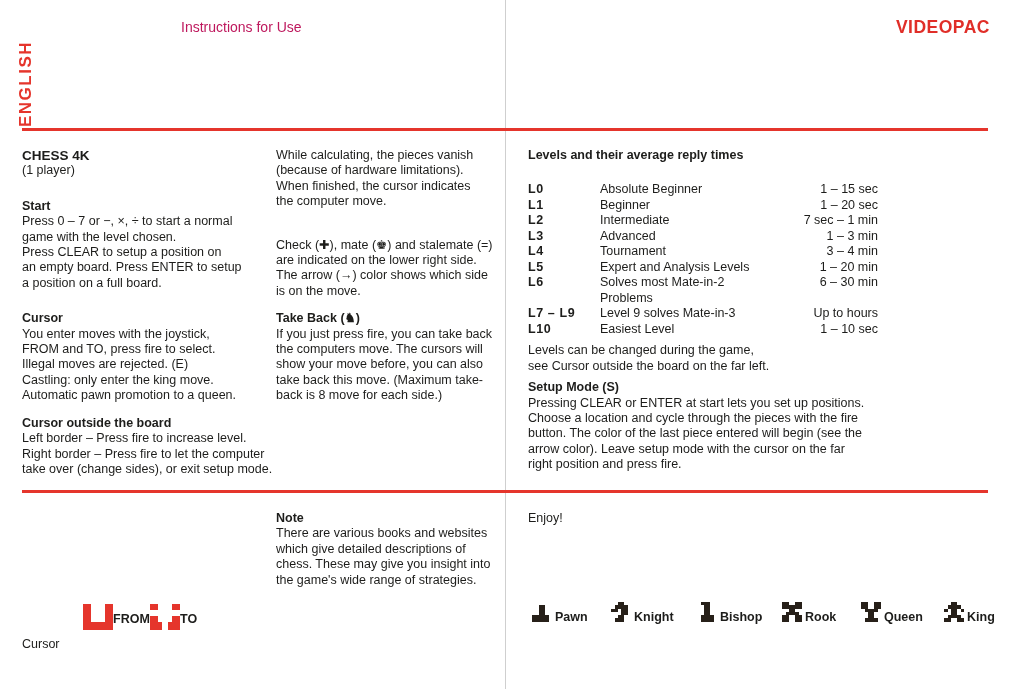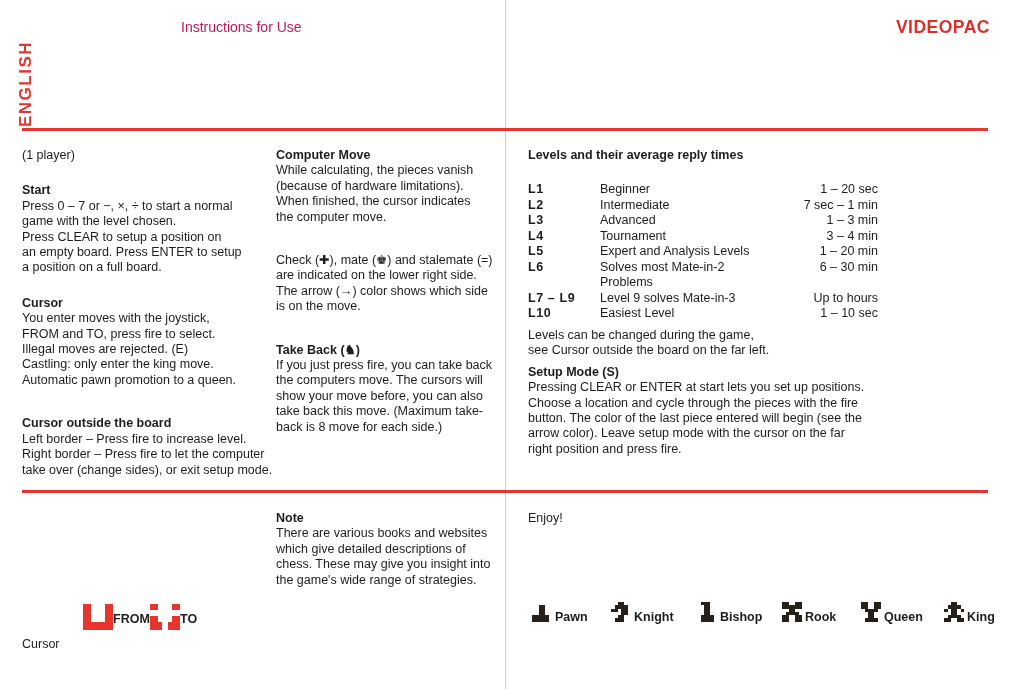--- a/index.html
+++ b/index.html
@@ -27,21 +27,21 @@
   .col{position:absolute;top:148px;font-size:12.5px;line-height:15.4px;}
   .col1{left:22px;width:252px;}
   .col2{left:276px;width:228px;}
   .col3{left:528px;width:420px;}
 
   .h{font-weight:bold;margin:0;}
   .body{white-space:pre-line;margin:0;}
   .chess-title{font-weight:bold;font-size:13.5px;}
   .mt20{margin-top:20px;}
   .mt28{margin-top:28px;}
-  .mt12{margin-top:28px;}
+  .mt12{margin-top:12px;}
   .mt18{margin-top:6px;}
 
   .lvl-table{margin-top:19px;width:350px;}
   .lvl-row{display:flex;line-height:15.5px;}
   .lvl-code{width:72px;font-weight:bold;letter-spacing:0.6px;}
   .lvl-name{flex:1;}
   .lvl-time{width:110px;text-align:right;}
 
   .note-block{position:absolute;left:276px;top:511px;width:240px;font-size:12.5px;line-height:15.4px;}
   .enjoy{position:absolute;left:528px;top:511px;font-size:12.5px;}
@@ -63,20 +63,21 @@
 
   <div class="vdiv"></div>
   <div class="rule rule-top"></div>
   <div class="rule rule-bottom"></div>
 
   <div class="lang">ENGLISH</div>
   <div class="doc-title">Instructions for Use</div>
   <div class="brand">VIDEOPAC</div>
 
   <div class="col col1">
+    <div class="chess-title">CHESS 4K</div>
     <div> (1 player)</div>
 
     <div class="mt20">
       <p class="h">Start</p>
       <p class="body">Press 0 – 7 or −, ×, ÷ to start a normal
 game with the level chosen.
 Press CLEAR to setup a position on
 an empty board. Press ENTER to setup
 a position on a full board.</p>
     </div>
@@ -93,21 +94,20 @@
     <div class="mt12">
       <p class="h">Cursor outside the board</p>
       <p class="body">Left border – Press fire to increase level.
 Right border – Press fire to let the computer
 take over (change sides), or exit setup mode.</p>
     </div>
   </div>
 
   <div class="col col2">
     <div>
-      <p class="h">Computer Move</p>
       <p class="body">While calculating, the pieces vanish
 (because of hardware limitations).
 When finished, the cursor indicates
 the computer move.</p>
     </div>
 
     <div class="mt28">
       <p class="body">Check (✚), mate (♚) and stalemate (=)
 are indicated on the lower right side.
 The arrow (→) color shows which side
@@ -121,20 +121,25 @@
 show your move before, you can also
 take back this move. (Maximum take-
 back is 8 move for each side.)</p>
     </div>
   </div>
 
   <div class="col col3">
     <p class="h">Levels and their average reply times</p>
 
     <div class="lvl-table">
+      <div class="lvl-row">
+        <span class="lvl-code">L0</span>
+        <span class="lvl-name">Absolute Beginner</span>
+        <span class="lvl-time">1 – 15 sec</span>
+      </div>
       <div class="lvl-row">
         <span class="lvl-code">L1</span>
         <span class="lvl-name">Beginner</span>
         <span class="lvl-time">1 – 20 sec</span>
       </div>
       <div class="lvl-row">
         <span class="lvl-code">L2</span>
         <span class="lvl-name">Intermediate</span>
         <span class="lvl-time">7 sec – 1 min</span>
       </div>

